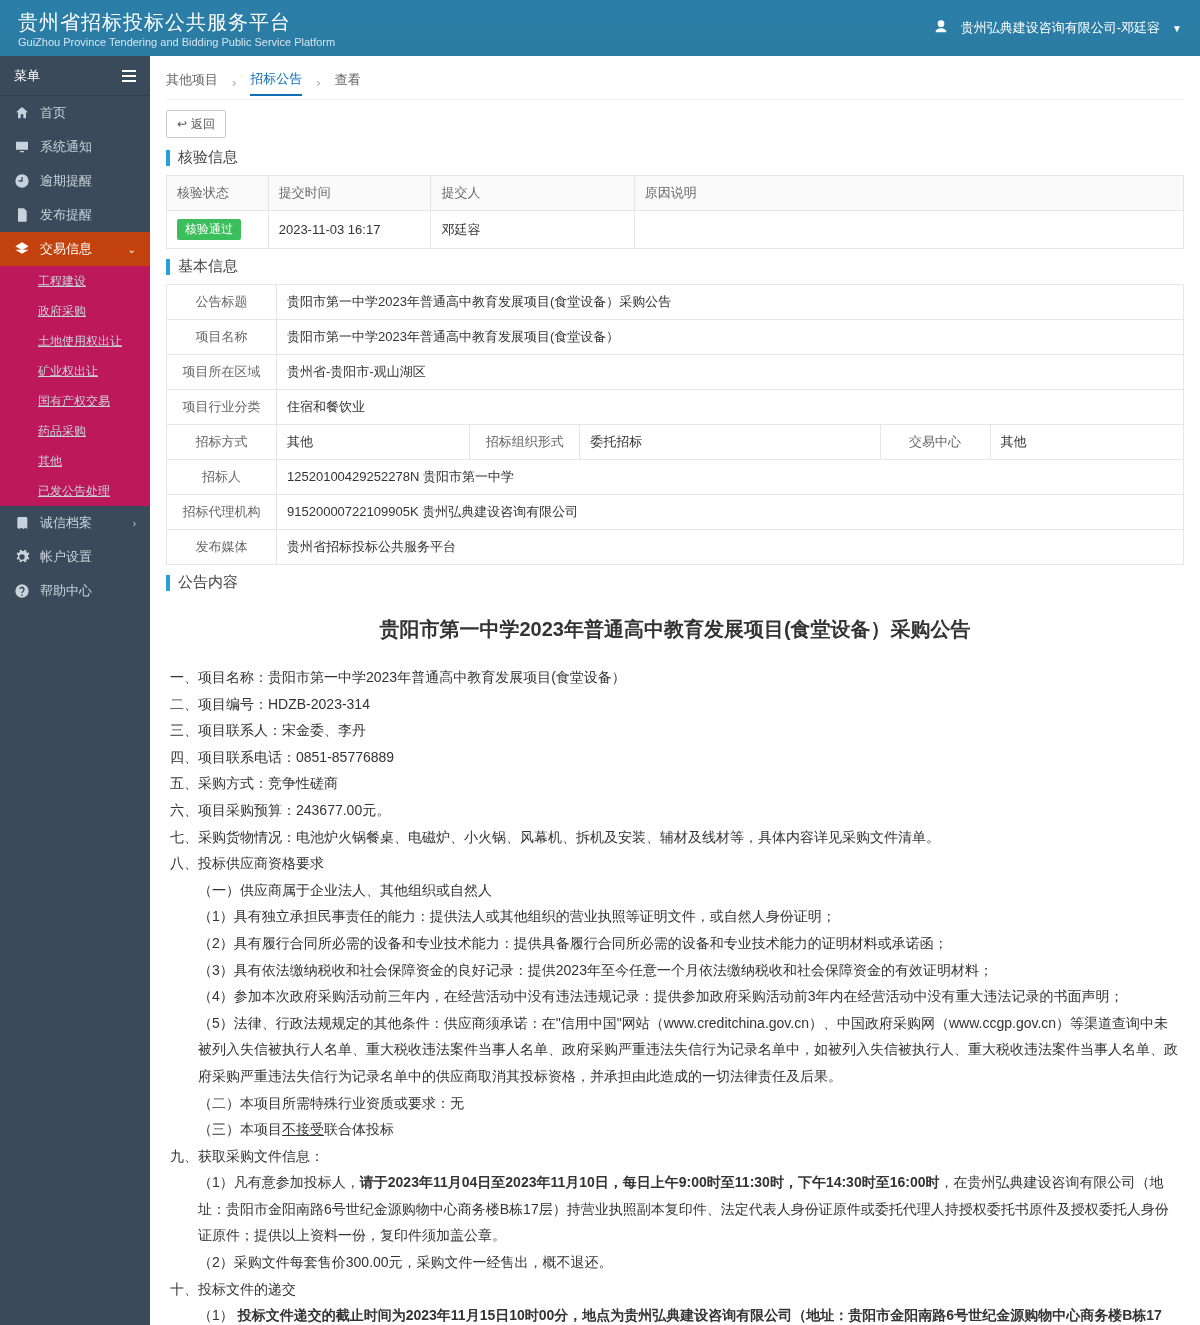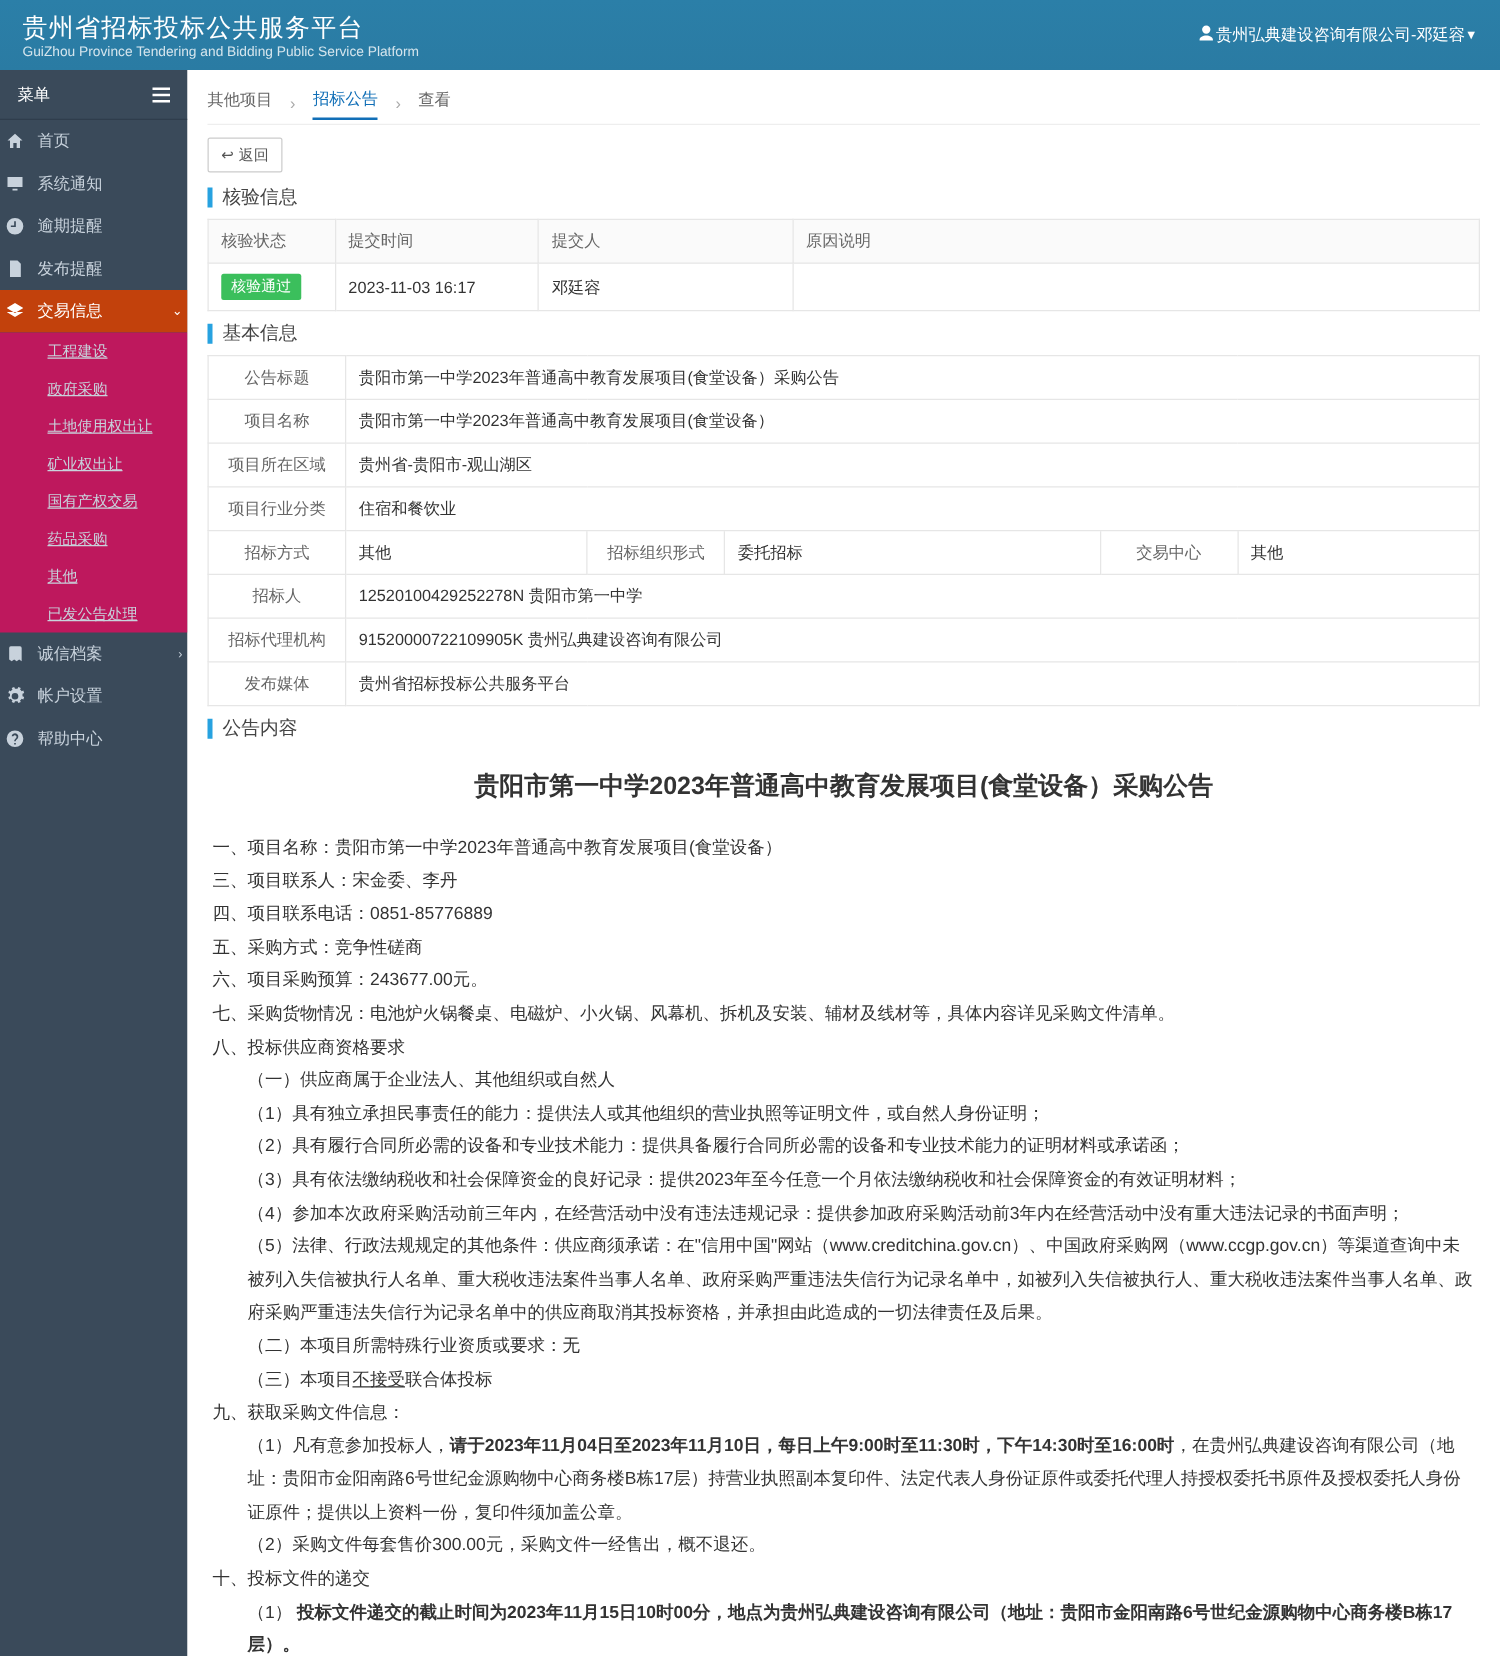--- a/index.html
+++ b/index.html
@@ -3,31 +3,31 @@
 <meta charset="utf-8">
 <style>
 * { margin:0; padding:0; box-sizing:border-box; }
 body { font-family:"Microsoft YaHei","Helvetica Neue",Arial,sans-serif; font-size:13px; color:#333; background:#f5f5f5; }
 
 .topbar { height:56px; background:linear-gradient(180deg,#2b7fa8 0%,#2a7ba3 100%); color:#fff; display:flex; align-items:center; padding:0 18px; }
 .topbar .logo { display:flex; flex-direction:column; }
 .topbar .logo .cn { font-size:20px; font-weight:500; letter-spacing:1px; }
 .topbar .logo .en { font-size:11px; opacity:.8; }
 .topbar .spacer { flex:1; }
-.topbar .user { font-size:13px; display:flex; align-items:center; gap:0; }
+.topbar .user { font-size:13px; display:flex; align-items:center; gap:12px; }
 .topbar .user .caret { font-size:10px; }
 
 .layout { display:flex; min-height:calc(100vh - 56px); }
 
 .sidebar { width:150px; background:#3a4a5a; color:#c8d2dc; flex-shrink:0; }
 .sidebar .menu-head { display:flex; align-items:center; justify-content:space-between; padding:0 14px; height:40px; font-size:13px; color:#fff; border-bottom:1px solid #2f3d4c; }
 .sidebar .menu-head .ham { display:flex; flex-direction:column; gap:3px; }
 .sidebar .menu-head .ham span{ display:block; width:14px; height:2px; background:#fff; }
 .sidebar ul { list-style:none; }
-.sidebar li.item { display:flex; align-items:center; gap:10px; padding:0 4px; height:34px; cursor:pointer; font-size:13px; }
+.sidebar li.item { display:flex; align-items:center; gap:10px; padding:0 14px; height:34px; cursor:pointer; font-size:13px; }
 .sidebar li.item.active { background:#c2410c; color:#fff; }
 .sidebar li.item .ico { width:16px; display:inline-flex; justify-content:center; }
 .sidebar li.item .chev { margin-left:auto; font-size:10px; }
 .sidebar ul.sub { background:#be185d;text-decoration:underline; }
 .sidebar ul.sub li { padding:0 14px 0 38px; height:30px; display:flex; align-items:center; font-size:12px; cursor:pointer; color:#c8d2dc; }
 
 .main { flex:1; background:#fff; padding:10px 16px 30px; overflow:auto;
   background-image:linear-gradient(180deg,rgba(255,255,255,0) 70%,rgba(230,240,245,.0) 100%); }
 
 .crumbs { display:flex; align-items:center; gap:14px; font-size:13px; color:#666; border-bottom:1px solid #eee; height:34px; }
@@ -268,20 +268,21 @@
 
     <div class="panel">
       <div class="panel-title">
         <span class="bar"></span>
         <span>公告内容</span>
       </div>
       <div class="content">
         <h2>贵阳市第一中学2023年普通高中教育发展项目(食堂设备）采购公告</h2>
         <div id="doc-lines">
             <div class="p ">一、项目名称：贵阳市第一中学2023年普通高中教育发展项目(食堂设备）</div>
+            <div class="p ">二、项目编号：HDZB-2023-314</div>
             <div class="p ">三、项目联系人：宋金委、李丹</div>
             <div class="p ">四、项目联系电话：0851-85776889</div>
             <div class="p ">五、采购方式：竞争性磋商</div>
             <div class="p ">六、项目采购预算：243677.00元。</div>
             <div class="p ">七、采购货物情况：电池炉火锅餐桌、电磁炉、小火锅、风幕机、拆机及安装、辅材及线材等，具体内容详见采购文件清单。</div>
             <div class="p ">八、投标供应商资格要求</div>
             <div class="p indent1">（一）供应商属于企业法人、其他组织或自然人</div>
             <div class="p indent1">（1）具有独立承担民事责任的能力：提供法人或其他组织的营业执照等证明文件，或自然人身份证明；</div>
             <div class="p indent1">（2）具有履行合同所必需的设备和专业技术能力：提供具备履行合同所必需的设备和专业技术能力的证明材料或承诺函；</div>
             <div class="p indent1">（3）具有依法缴纳税收和社会保障资金的良好记录：提供2023年至今任意一个月依法缴纳税收和社会保障资金的有效证明材料；</div>

